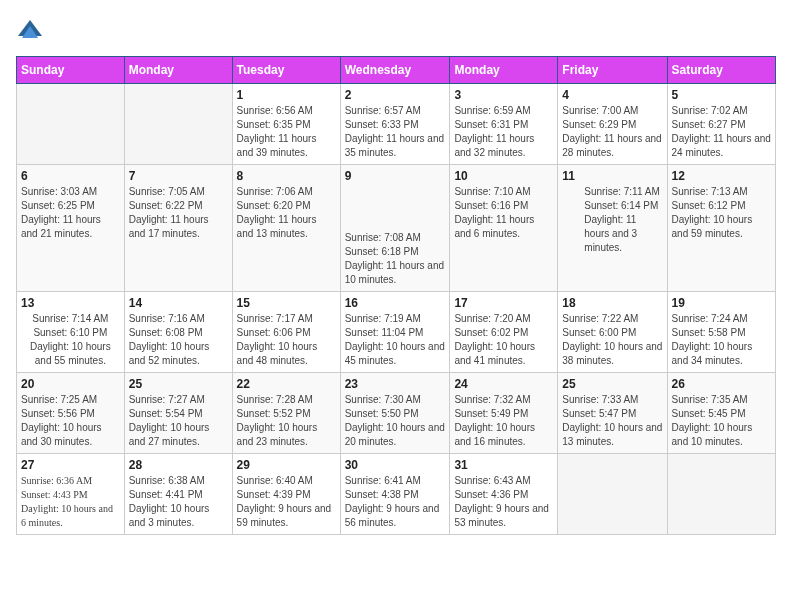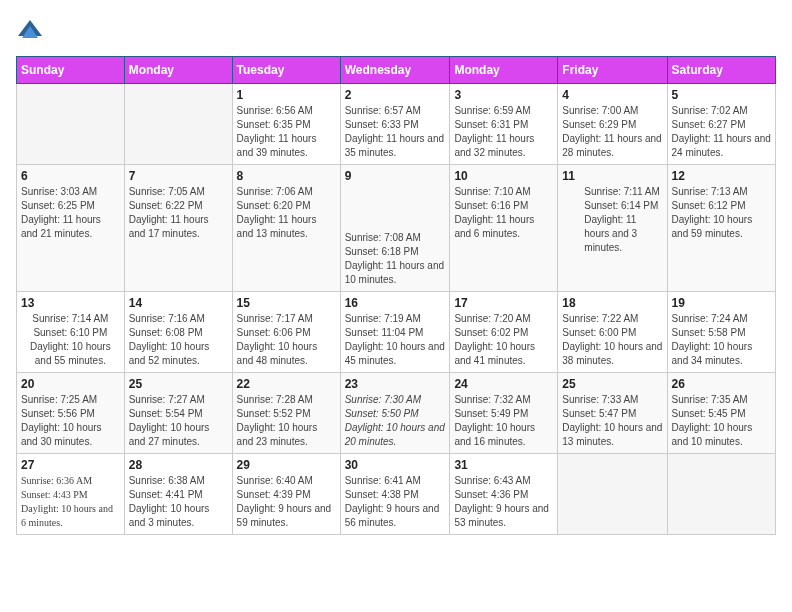--- a/index.html
+++ b/index.html
@@ -262,21 +262,21 @@
 Daylight: 10 hours and 27 minutes.</div>
         </td>
         <td>
           <span class="day-number">22</span>
           <div class="day-info" style="white-space: pre-line;">Sunrise: 7:28 AM
 Sunset: 5:52 PM
 Daylight: 10 hours and 23 minutes.</div>
         </td>
         <td>
           <span class="day-number">23</span>
-          <div class="day-info" style="white-space: pre-line; font-style: italic;">Sunrise: 7:30 AM
+          <div class="day-info" style="white-space: pre-line;">Sunrise: 7:30 AM
 Sunset: 5:50 PM
 Daylight: 10 hours and 20 minutes.</div>
         </td>
         <td>
           <span class="day-number">24</span>
           <div class="day-info" style="white-space: pre-line;">Sunrise: 7:32 AM
 Sunset: 5:49 PM
 Daylight: 10 hours and 16 minutes.</div>
         </td>
         <td>

